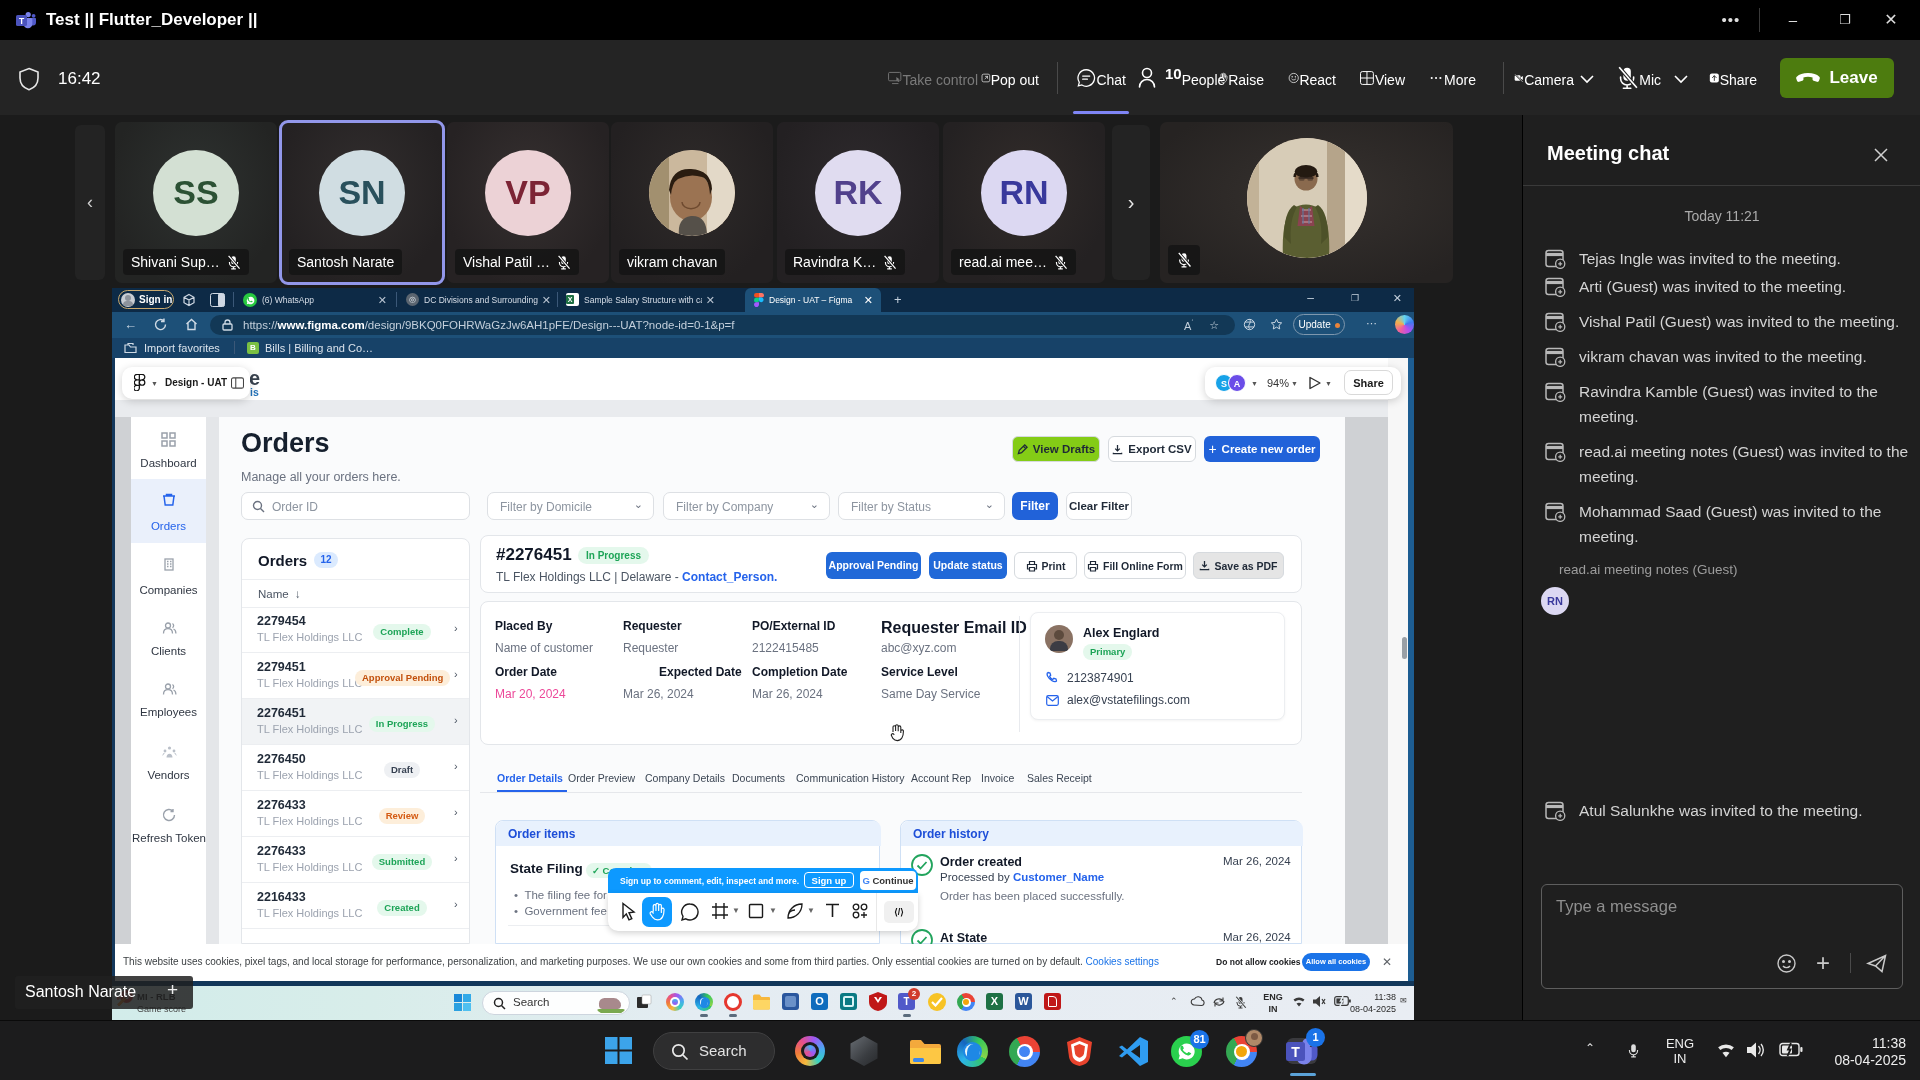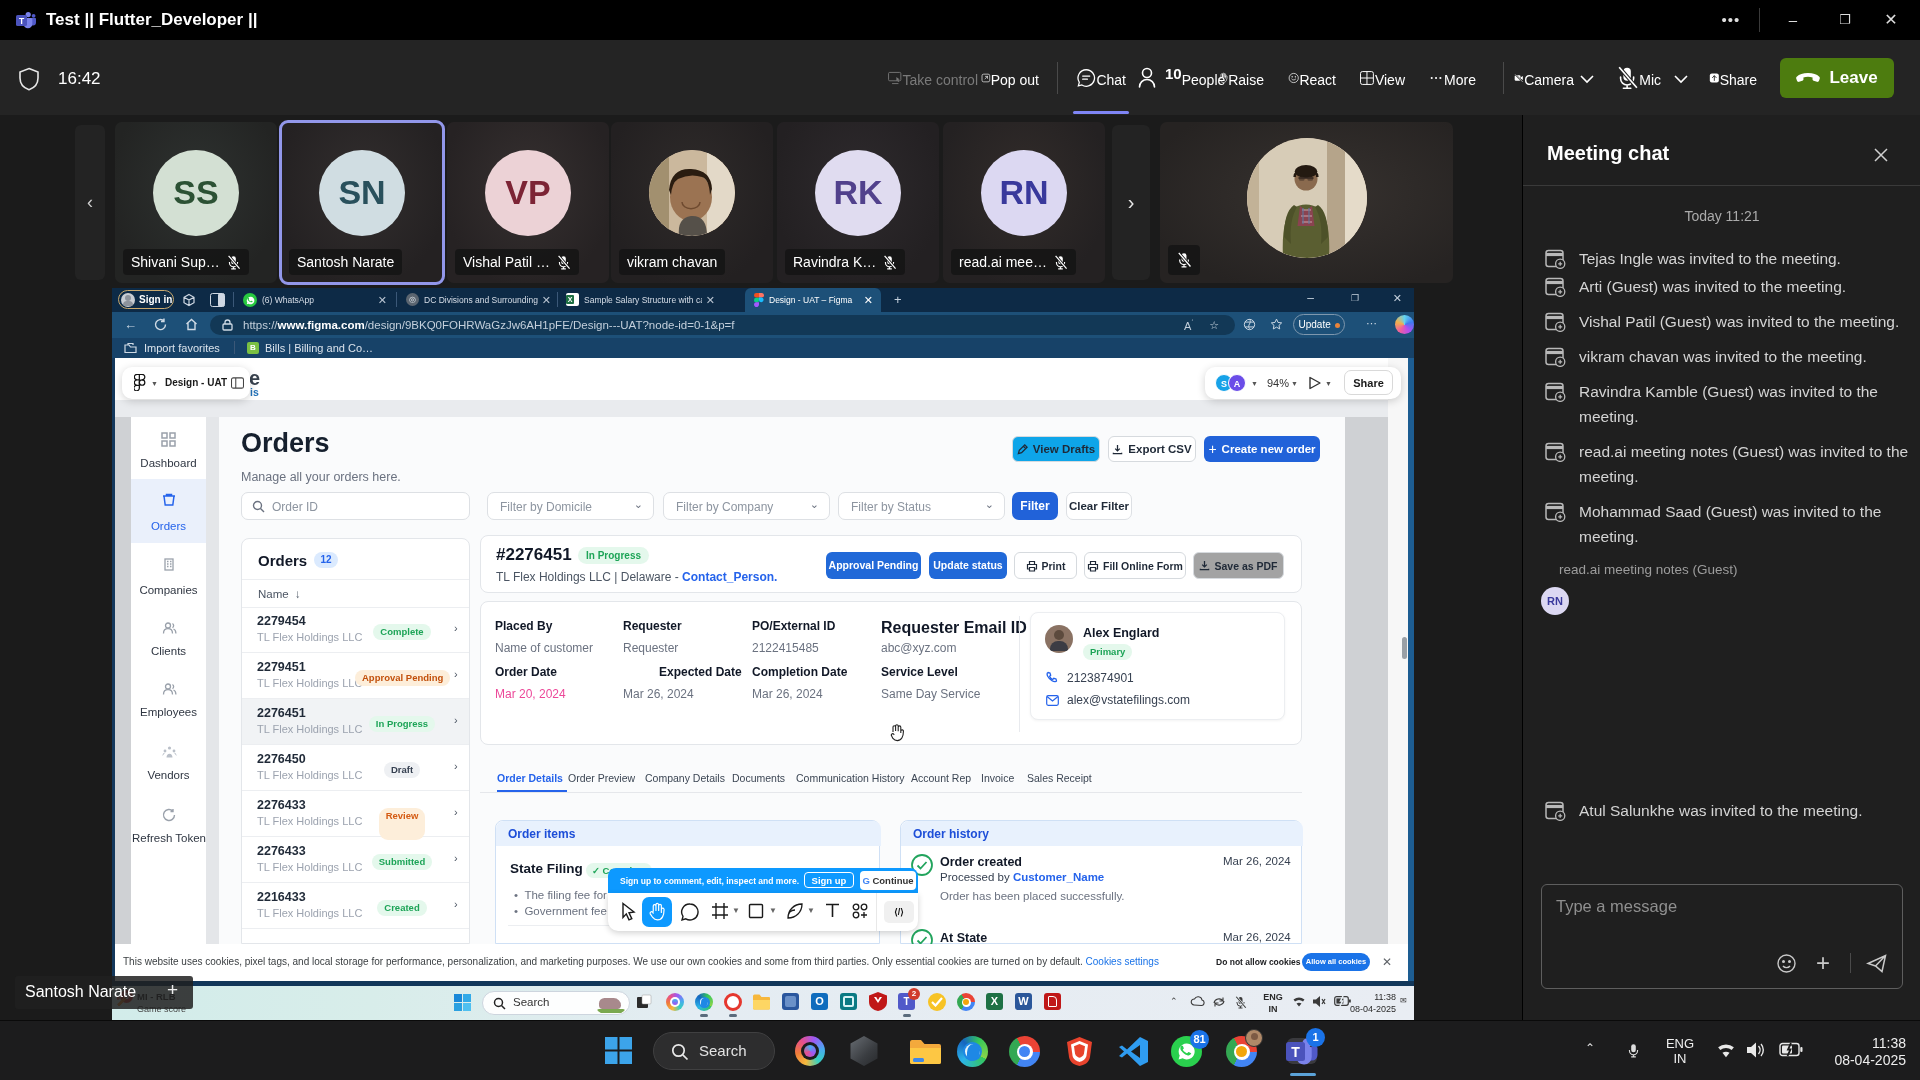--- a/index.html
+++ b/index.html
@@ -475,21 +475,21 @@
           </svg>
         <div class="abs" style="left:19px;top:411px;width:75px;text-align:center;color:#2f3642;font-size:11.5px;">Vendors</div>
         <svg class="abs" style="left:50px;top:450px" width="14" height="14" viewBox="0 0 14 14" fill="none" stroke="#9aa1ab" stroke-width="1.4">
             <path d="M12.5 7 a5.5 5.5 0 1 1 -1.6-3.9 M11 1 v2.5 h-2.5"></path>
           </svg>
         <div class="abs" style="left:8px;top:474px;width:98px;text-align:center;color:#2f3642;font-size:11.5px;">Refresh Token</div>
 
         <div class="abs" style="left:129px;top:70px;color:#16202e;font-size:27px;font-weight:700;">Orders</div>
         <div class="abs" style="left:129px;top:112px;color:#6b7280;font-size:12.5px;">Manage all your orders here.</div>
 
-        <div class="abs" style="left:900px;top:78px;width:88px;height:26px;background:#0ea5e9;border:1px solid #d6dade;border-radius:6px;font-size:11.5px;font-weight:700;color:#1f2937;display:flex;align-items:center;justify-content:center;gap:5px;"><svg width="11" height="11" viewBox="0 0 12 12" fill="none" stroke="#1f2937" stroke-width="1.4">
+        <div class="abs" style="left:900px;top:78px;width:88px;height:26px;background:#84cc16;border:1px solid #d6dade;border-radius:6px;font-size:11.5px;font-weight:700;color:#1f2937;display:flex;align-items:center;justify-content:center;gap:5px;"><svg width="11" height="11" viewBox="0 0 12 12" fill="none" stroke="#1f2937" stroke-width="1.4">
               <path d="M1.5 10.5 l1-3.5 6-6 2.5 2.5 -6 6z M7 2.5 l2.5 2.5"></path>
             </svg>View Drafts</div>
         <div class="abs" style="left:996px;top:78px;width:88px;height:26px;background:#fff;border:1px solid #d6dade;border-radius:6px;font-size:11.5px;font-weight:700;color:#1f2937;display:flex;align-items:center;justify-content:center;gap:5px;"><svg width="11" height="11" viewBox="0 0 12 12" fill="none" stroke="#1f2937" stroke-width="1.4">
               <path d="M6 1 v6 M3.5 5 L6 7.5 L8.5 5 M1.5 9.5 v1 h9 v-1"></path>
             </svg>Export CSV</div>
         <div class="abs" style="left:1092px;top:78px;width:116px;height:26px;background:#2162d9;border-radius:6px;font-size:11.5px;font-weight:700;color:#fff;display:flex;align-items:center;justify-content:center;gap:5px;"><span style="font-size:14px;font-weight:400;">+</span>Create new order</div>
 
         <div class="abs" style="left:129px;top:134px;width:229px;height:28px;background:#fff;border:1px solid #dde0e4;border-radius:7px;">
             <svg class="abs" style="left:10px;top:7px" width="13" height="13" viewBox="0 0 13 13" fill="none" stroke="#6b7280" stroke-width="1.4">
               <circle cx="5.5" cy="5.5" r="4"></circle>
@@ -540,21 +540,21 @@
     </div>
         <div class="abs" style="left:130px;top:387px;width:227px;height:46px;border-bottom:1px solid #eceef1;">
       <div class="abs" style="left:15px;top:7px;color:#1f2937;font-size:12.5px;font-weight:700;">2276450</div>
       <div class="abs" style="left:15px;top:24px;color:#9ca3af;font-size:11px;">TL Flex Holdings LLC</div>
       <div class="abs" style="left:113px;top:14px;width:94px;text-align:center;"><span style="display:inline-block;height:16px;padding:0 7px;background:#eef0f3;border-radius:9px;white-space:nowrap;color:#374151;font-size:9.5px;font-weight:700;line-height:16px;">Draft</span></div>
       <div class="abs" style="left:212px;top:15px;color:#4b5563;font-size:11px;">›</div>
     </div>
         <div class="abs" style="left:130px;top:433px;width:227px;height:46px;border-bottom:1px solid #eceef1;">
       <div class="abs" style="left:15px;top:7px;color:#1f2937;font-size:12.5px;font-weight:700;">2276433</div>
       <div class="abs" style="left:15px;top:24px;color:#9ca3af;font-size:11px;">TL Flex Holdings LLC</div>
-      <div class="abs" style="left:113px;top:14px;width:94px;text-align:center;"><span style="display:inline-block;height:32px;padding:0 7px;background:#fdeeda;border-radius:9px;white-space:nowrap;color:#d45a12;font-size:9.5px;font-weight:700;line-height:16px;">Review</span></div>
+      <div class="abs" style="left:113px;top:14px;width:94px;text-align:center;"><span style="display:inline-block;height:16px;padding:0 7px;background:#fdeeda;border-radius:9px;white-space:nowrap;color:#d45a12;font-size:9.5px;font-weight:700;line-height:16px;">Review</span></div>
       <div class="abs" style="left:212px;top:15px;color:#4b5563;font-size:11px;">›</div>
     </div>
         <div class="abs" style="left:130px;top:479px;width:227px;height:46px;border-bottom:1px solid #eceef1;">
       <div class="abs" style="left:15px;top:7px;color:#1f2937;font-size:12.5px;font-weight:700;">2276433</div>
       <div class="abs" style="left:15px;top:24px;color:#9ca3af;font-size:11px;">TL Flex Holdings LLC</div>
       <div class="abs" style="left:113px;top:14px;width:94px;text-align:center;"><span style="display:inline-block;height:16px;padding:0 7px;background:#e4f8ec;border-radius:9px;white-space:nowrap;color:#1da457;font-size:9.5px;font-weight:700;line-height:16px;">Submitted</span></div>
       <div class="abs" style="left:212px;top:15px;color:#4b5563;font-size:11px;">›</div>
     </div>
         <div class="abs" style="left:130px;top:525px;width:227px;height:46px;border-bottom:1px solid #eceef1;">
       <div class="abs" style="left:15px;top:7px;color:#1f2937;font-size:12.5px;font-weight:700;">2216433</div>
@@ -569,21 +569,21 @@
           <div class="abs" style="left:97px;top:11px;height:17px;padding:0 8px;background:#e4f8ec;border-radius:9px;white-space:nowrap;color:#1da457;font-size:10px;font-weight:700;line-height:17px;">In Progress</div>
           <span class="abs" style="left:15px;top:34px;color:#4b5563;font-size:12px;">TL Flex Holdings LLC | Delaware - <span style="color:#2563eb;font-weight:700;">Contact_Person.</span></span>
           <div class="abs" style="left:345px;top:16px;width:95px;height:27px;background:#2169d8;border-radius:6px;color:#fff;font-size:10.5px;font-weight:700;text-align:center;line-height:27px;white-space:nowrap;">Approval Pending</div>
           <div class="abs" style="left:448px;top:16px;width:78px;height:27px;background:#2169d8;border-radius:6px;color:#fff;font-size:10.5px;font-weight:700;text-align:center;line-height:27px;white-space:nowrap;">Update status</div>
           <div class="abs" style="left:533px;top:16px;width:63px;height:27px;background:#fff;border:1px solid #d6dade;border-radius:6px;font-size:10.5px;font-weight:700;color:#1f2937;display:flex;align-items:center;justify-content:center;gap:4px;white-space:nowrap;"><svg width="12" height="12" viewBox="0 0 12 12" fill="none" stroke="#1f2937" stroke-width="1.2">
                 <path d="M3.5 4 V1.5 h5 V4 M3.5 9 h-2 V4.5 h9 V9 h-2 M3.5 7.5 h5 V11 h-5z"></path>
               </svg>Print</div>
           <div class="abs" style="left:603px;top:16px;width:102px;height:27px;background:#fff;border:1px solid #d6dade;border-radius:6px;font-size:10.5px;font-weight:700;color:#1f2937;display:flex;align-items:center;justify-content:center;gap:4px;white-space:nowrap;"><svg width="12" height="12" viewBox="0 0 12 12" fill="none" stroke="#1f2937" stroke-width="1.2">
                 <path d="M3.5 4 V1.5 h5 V4 M3.5 9 h-2 V4.5 h9 V9 h-2 M3.5 7.5 h5 V11 h-5z"></path>
               </svg>Fill Online Form</div>
-          <div class="abs" style="left:712px;top:16px;width:91px;height:27px;background:#a3a3a3;border:1px solid #d6dade;border-radius:6px;font-size:10.5px;font-weight:700;color:#1f2937;display:flex;align-items:center;justify-content:center;gap:4px;white-space:nowrap;"><svg width="11" height="11" viewBox="0 0 12 12" fill="none" stroke="#1f2937" stroke-width="1.4">
+          <div class="abs" style="left:712px;top:16px;width:91px;height:27px;background:#e5e5e5;border:1px solid #d6dade;border-radius:6px;font-size:10.5px;font-weight:700;color:#1f2937;display:flex;align-items:center;justify-content:center;gap:4px;white-space:nowrap;"><svg width="11" height="11" viewBox="0 0 12 12" fill="none" stroke="#1f2937" stroke-width="1.4">
                 <path d="M6 1 v6 M3.5 5 L6 7.5 L8.5 5 M1.5 9.5 v1 h9 v-1"></path>
               </svg>Save as PDF</div>
         </div>
 
         <div class="abs" style="left:368px;top:243px;width:822px;height:144px;background:#fff;border:1px solid #e3e6ea;border-radius:8px;color:#111827;">
           <div class="abs" style="left:14px;top:17px;font-size:12px;font-weight:700;">Placed By</div>
           <div class="abs" style="left:14px;top:39px;font-size:12px;color:#6b7280;">Name of customer</div>
           <div class="abs" style="left:142px;top:17px;font-size:12px;font-weight:700;">Requester</div>
           <div class="abs" style="left:142px;top:39px;font-size:12px;color:#6b7280;">Requester</div>
           <div class="abs" style="left:271px;top:17px;font-size:12px;font-weight:700;">PO/External ID</div>

